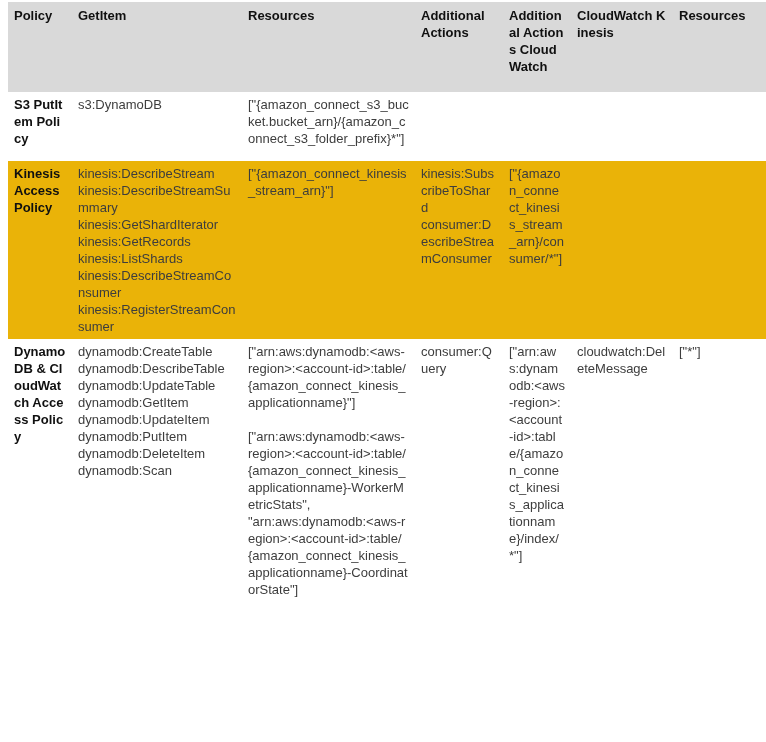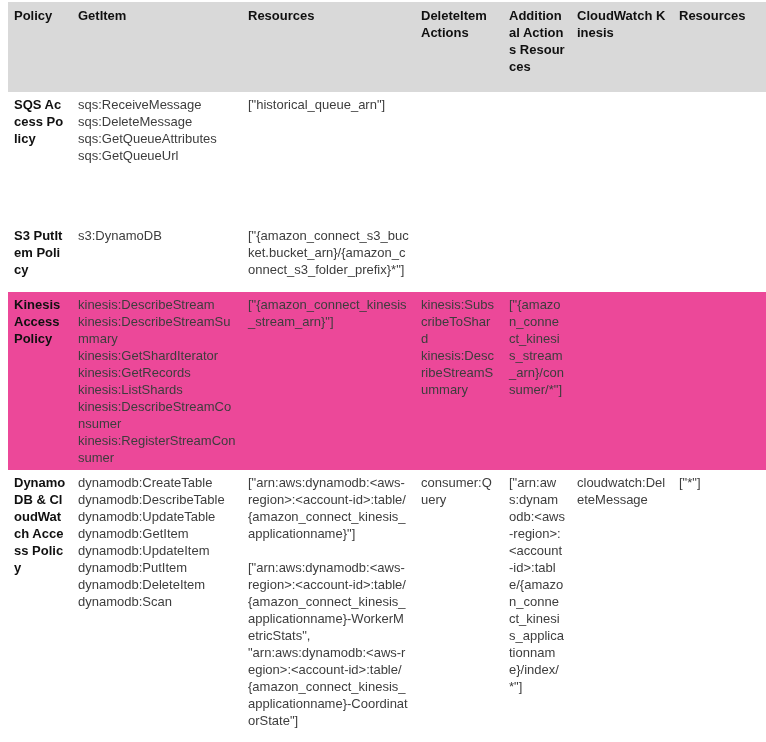--- a/index.html
+++ b/index.html
@@ -39,21 +39,21 @@
   }
   .policy-table td {
     color: #3d3d3d;
     font-weight: normal;
   }
   .policy-table td.policy-name {
     color: #101010;
     font-weight: bold;
   }
   tr.stripe td {
-    background: #ec4899;
+    background: #eab308;
   }
   tr.row-header  { height: 90px; }
   tr.row-sqs     { height: 131px; }
   tr.row-s3      { height: 69px; }
   tr.row-kinesis { height: 172px; }
 </style>
 </head>
 <body>
 
 <div class="doc">
@@ -65,36 +65,24 @@
       <col style="width:88px">
       <col style="width:68px">
       <col style="width:102px">
       <col style="width:93px">
     </colgroup>
     <tbody>
         <tr class="row-header">
       <th>Policy</th>
       <th>GetItem</th>
       <th>Resources</th>
-      <th>DeleteItem Actions</th>
-      <th>Additional Actions Resources</th>
+      <th>Additional Actions</th>
+      <th>Additional Actions CloudWatch</th>
       <th>CloudWatch Kinesis</th>
       <th>Resources</th>
-    </tr>
-    <tr class="row-sqs">
-      <td class="policy-name">SQS Access Policy</td>
-      <td>sqs:ReceiveMessage
-sqs:DeleteMessage
-sqs:GetQueueAttributes
-sqs:GetQueueUrl</td>
-      <td>["historical_queue_arn"]</td>
-      <td></td>
-      <td></td>
-      <td></td>
-      <td></td>
     </tr>
     <tr class="row-s3">
       <td class="policy-name">S3 PutItem Policy</td>
       <td>s3:DynamoDB</td>
       <td>["{amazon_connect_s3_bucket.bucket_arn}/{amazon_connect_s3_folder_prefix}*"]</td>
       <td></td>
       <td></td>
       <td></td>
       <td></td>
     </tr>
@@ -102,21 +90,21 @@
       <td class="policy-name">Kinesis Access Policy</td>
       <td>kinesis:DescribeStream
 kinesis:DescribeStreamSummary
 kinesis:GetShardIterator
 kinesis:GetRecords
 kinesis:ListShards
 kinesis:DescribeStreamConsumer
 kinesis:RegisterStreamConsumer</td>
       <td>["{amazon_connect_kinesis_stream_arn}"]</td>
       <td>kinesis:SubscribeToShard
-kinesis:DescribeStreamSummary</td>
+consumer:DescribeStreamConsumer</td>
       <td>["{amazon_connect_kinesis_stream_arn}/consumer/*"]</td>
       <td></td>
       <td></td>
     </tr>
     <tr class="row-dynamo">
       <td class="policy-name">DynamoDB &amp; CloudWatch Access Policy</td>
       <td>dynamodb:CreateTable
 dynamodb:DescribeTable
 dynamodb:UpdateTable
 dynamodb:GetItem

